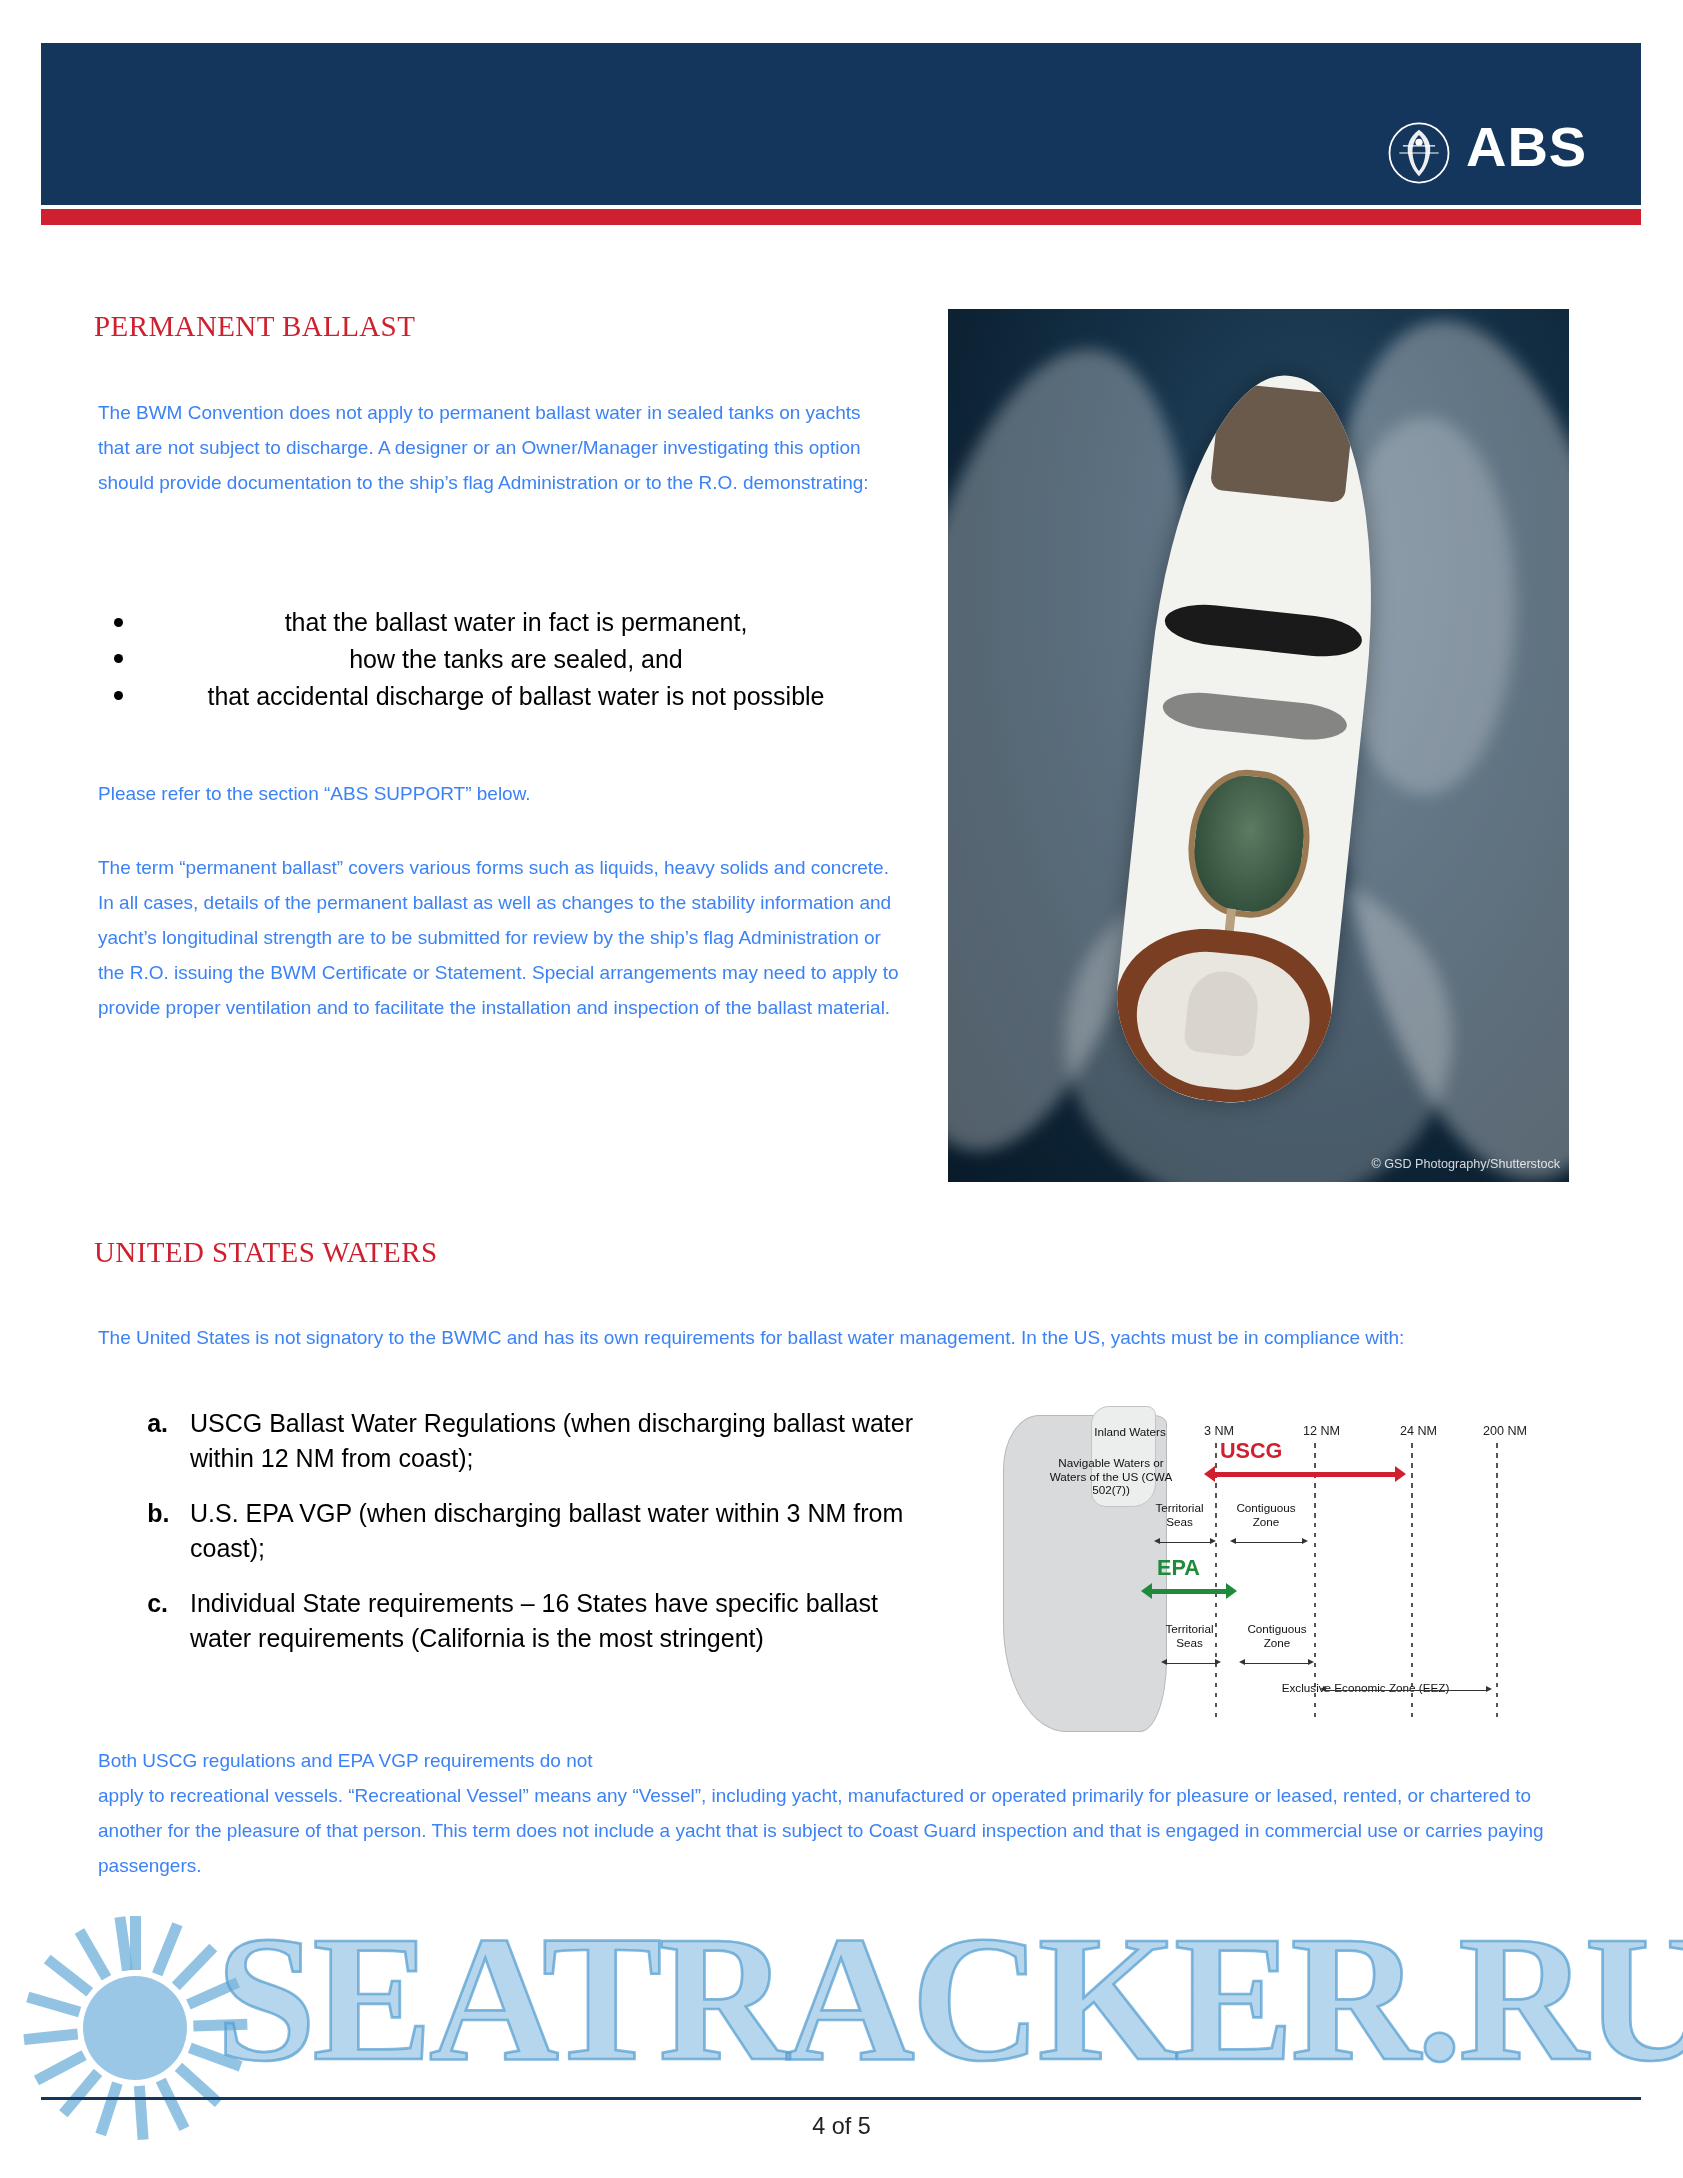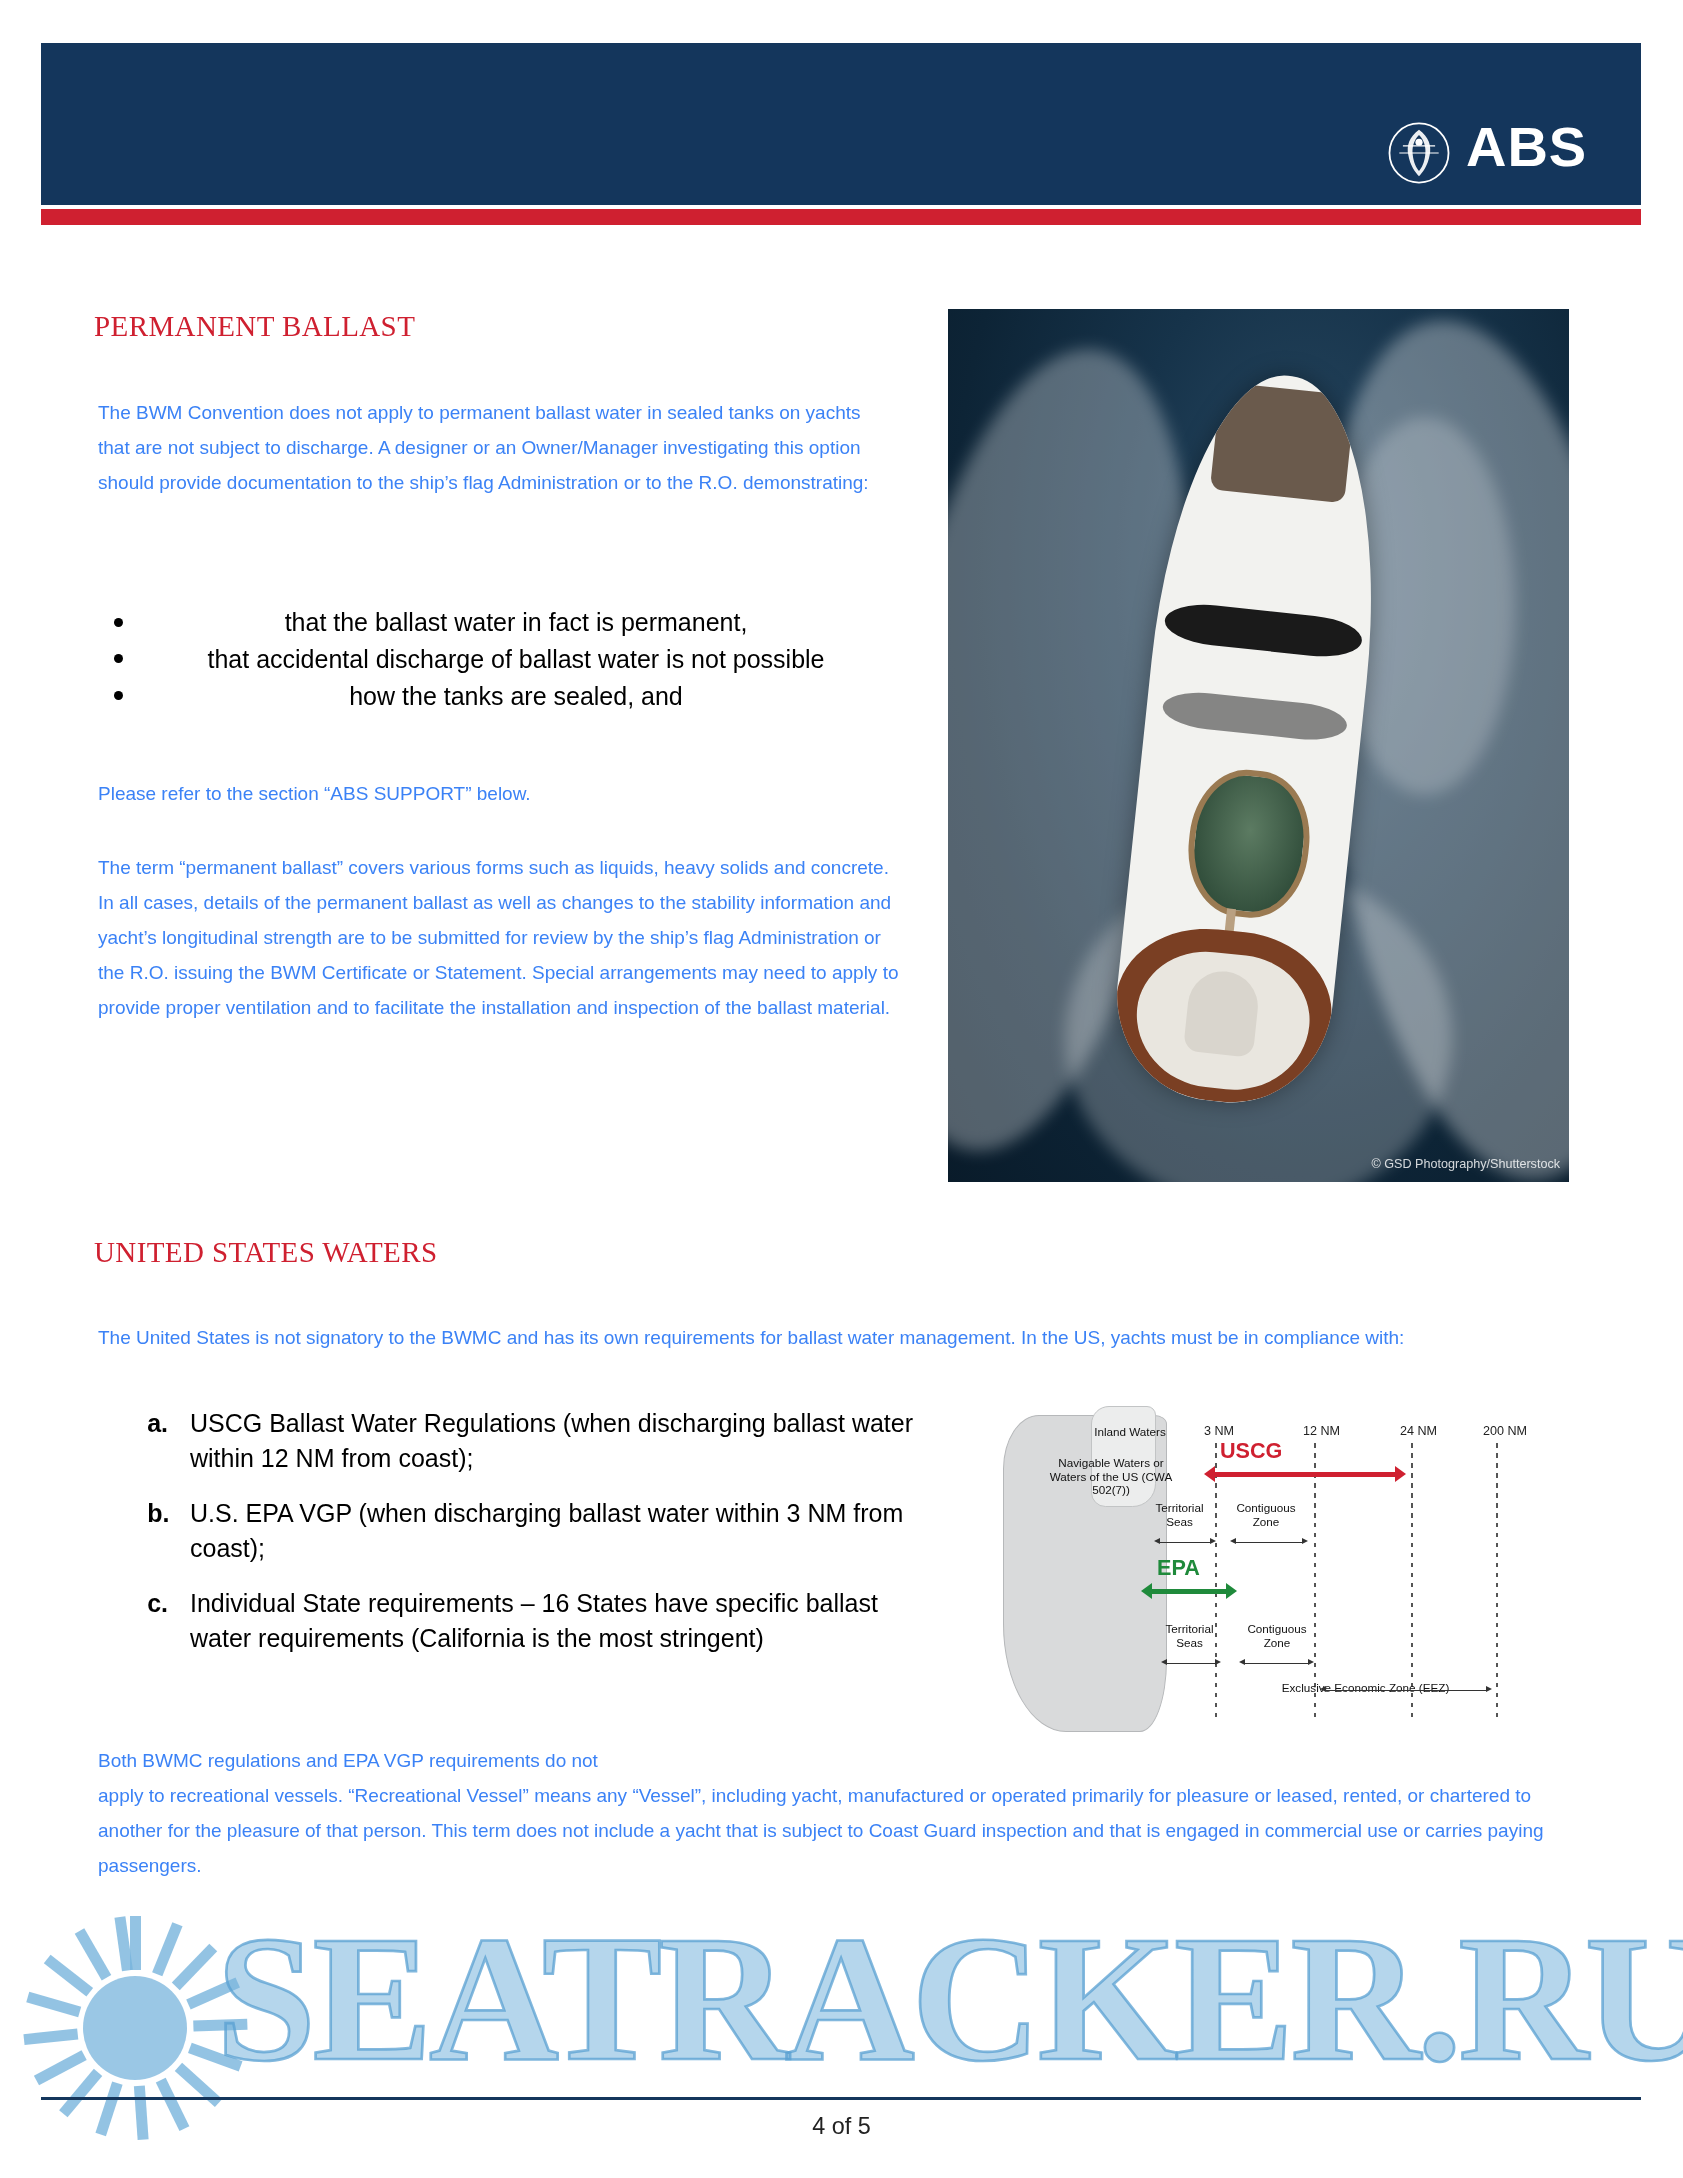--- a/index.html
+++ b/index.html
@@ -426,22 +426,22 @@
   <div class="header-rule"></div>
 
   <div class="content">
 
     <h2 class="section-title" style="left:94px; top:310px;">PERMANENT BALLAST</h2>
 
     <p class="para" style="left:94px; top:391px; width:792px;">The BWM Convention does not apply to permanent ballast water in sealed tanks on yachts that are not subject to discharge. A designer or an Owner/Manager investigating this option should provide documentation to the ship’s flag Administration or to the R.O. demonstrating:</p>
 
     <ul class="bullets" style="left:94px; top:605px; width:792px;">
       <li><span class="dot"></span><span>that the ballast water in fact is permanent,</span></li>
+      <li><span class="dot"></span><span>how the tanks are sealed, and</span></li>
       <li><span class="dot"></span><span>that accidental discharge of ballast water is not possible</span></li>
-      <li><span class="dot"></span><span>how the tanks are sealed, and</span></li>
     </ul>
 
     <p class="para" style="left:94px; top:772px; width:792px;">Please refer to the section “ABS SUPPORT” below.</p>
 
     <p class="para" style="left:94px; top:846px; width:810px;">The term “permanent ballast” covers various forms such as liquids, heavy solids and concrete. In all cases, details of the permanent ballast as well as changes to the stability information and yacht’s longitudinal strength are to be submitted for review by the ship’s flag Administration or the R.O. issuing the BWM Certificate or Statement. Special arrangements may need to apply to provide proper ventilation and to facilitate the installation and inspection of the ballast material.</p>
 
     <div class="photo">
       <div class="wake w1"></div>
       <div class="wake w2"></div>
       <div class="wake w3"></div>
@@ -503,21 +503,21 @@
 Zone</div>
       <div class="map-text" style="left:263px; top:288px; width:225px;">Exclusive Economic Zone (EEZ)</div>
 
       <div class="hline" style="left:169px; top:149px; width:52px;"></div>
       <div class="hline" style="left:245px; top:149px; width:68px;"></div>
       <div class="hline" style="left:176px; top:270px; width:50px;"></div>
       <div class="hline" style="left:254px; top:270px; width:65px;"></div>
       <div class="hline" style="left:335px; top:297px; width:162px;"></div>
     </div>
 
-    <p class="para" style="left:94px; top:1739px; width:792px;">Both BWMC regulations and EPA VGP requirements do not</p>
+    <p class="para" style="left:94px; top:1739px; width:792px;">Both USCG regulations and EPA VGP requirements do not</p>
 
     <p class="para" style="left:94px; top:1774px; width:1458px;">apply to recreational vessels. “Recreational Vessel” means any “Vessel”, including yacht, manufactured or operated primarily for pleasure or leased, rented, or chartered to another for the pleasure of that person. This term does not include a yacht that is subject to Coast Guard inspection and that is engaged in commercial use or carries paying passengers.</p>
 
   </div>
 
   <div class="watermark">
     <div class="wm-sun">
       <div class="core"></div>
       <div class="ray" style="transform:rotate(0deg);"></div>
       <div class="ray" style="transform:rotate(22deg);"></div>

